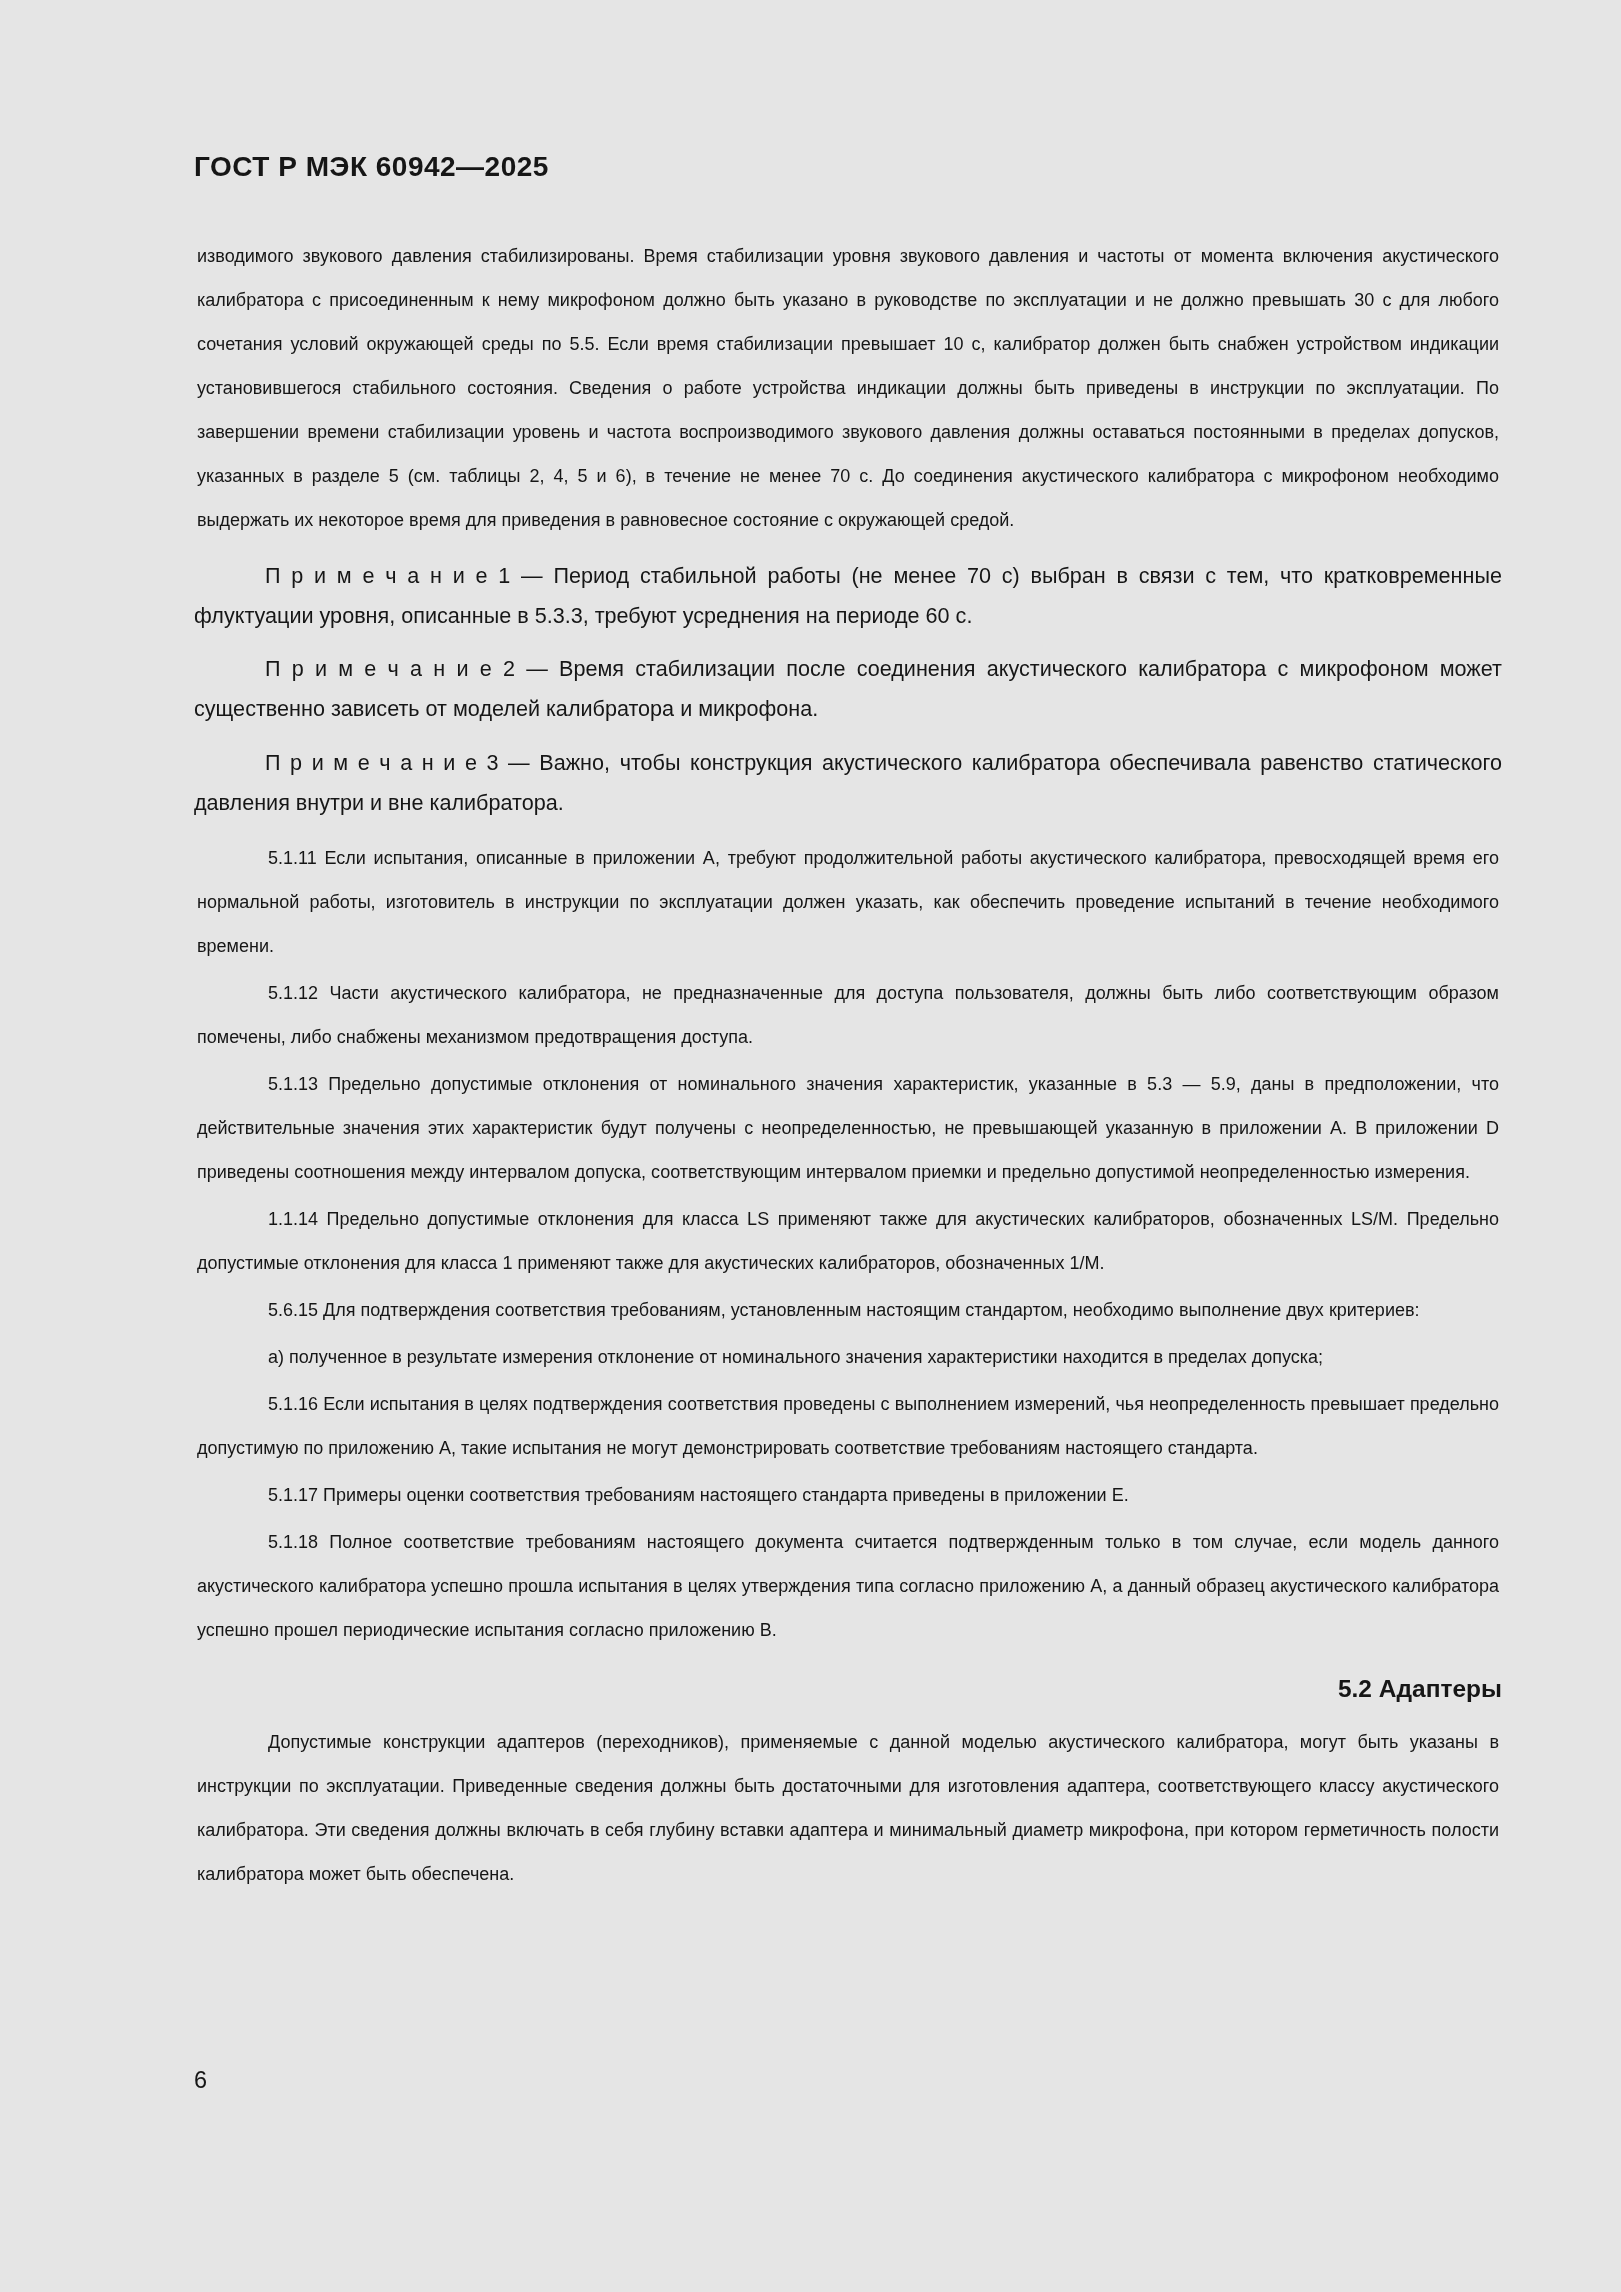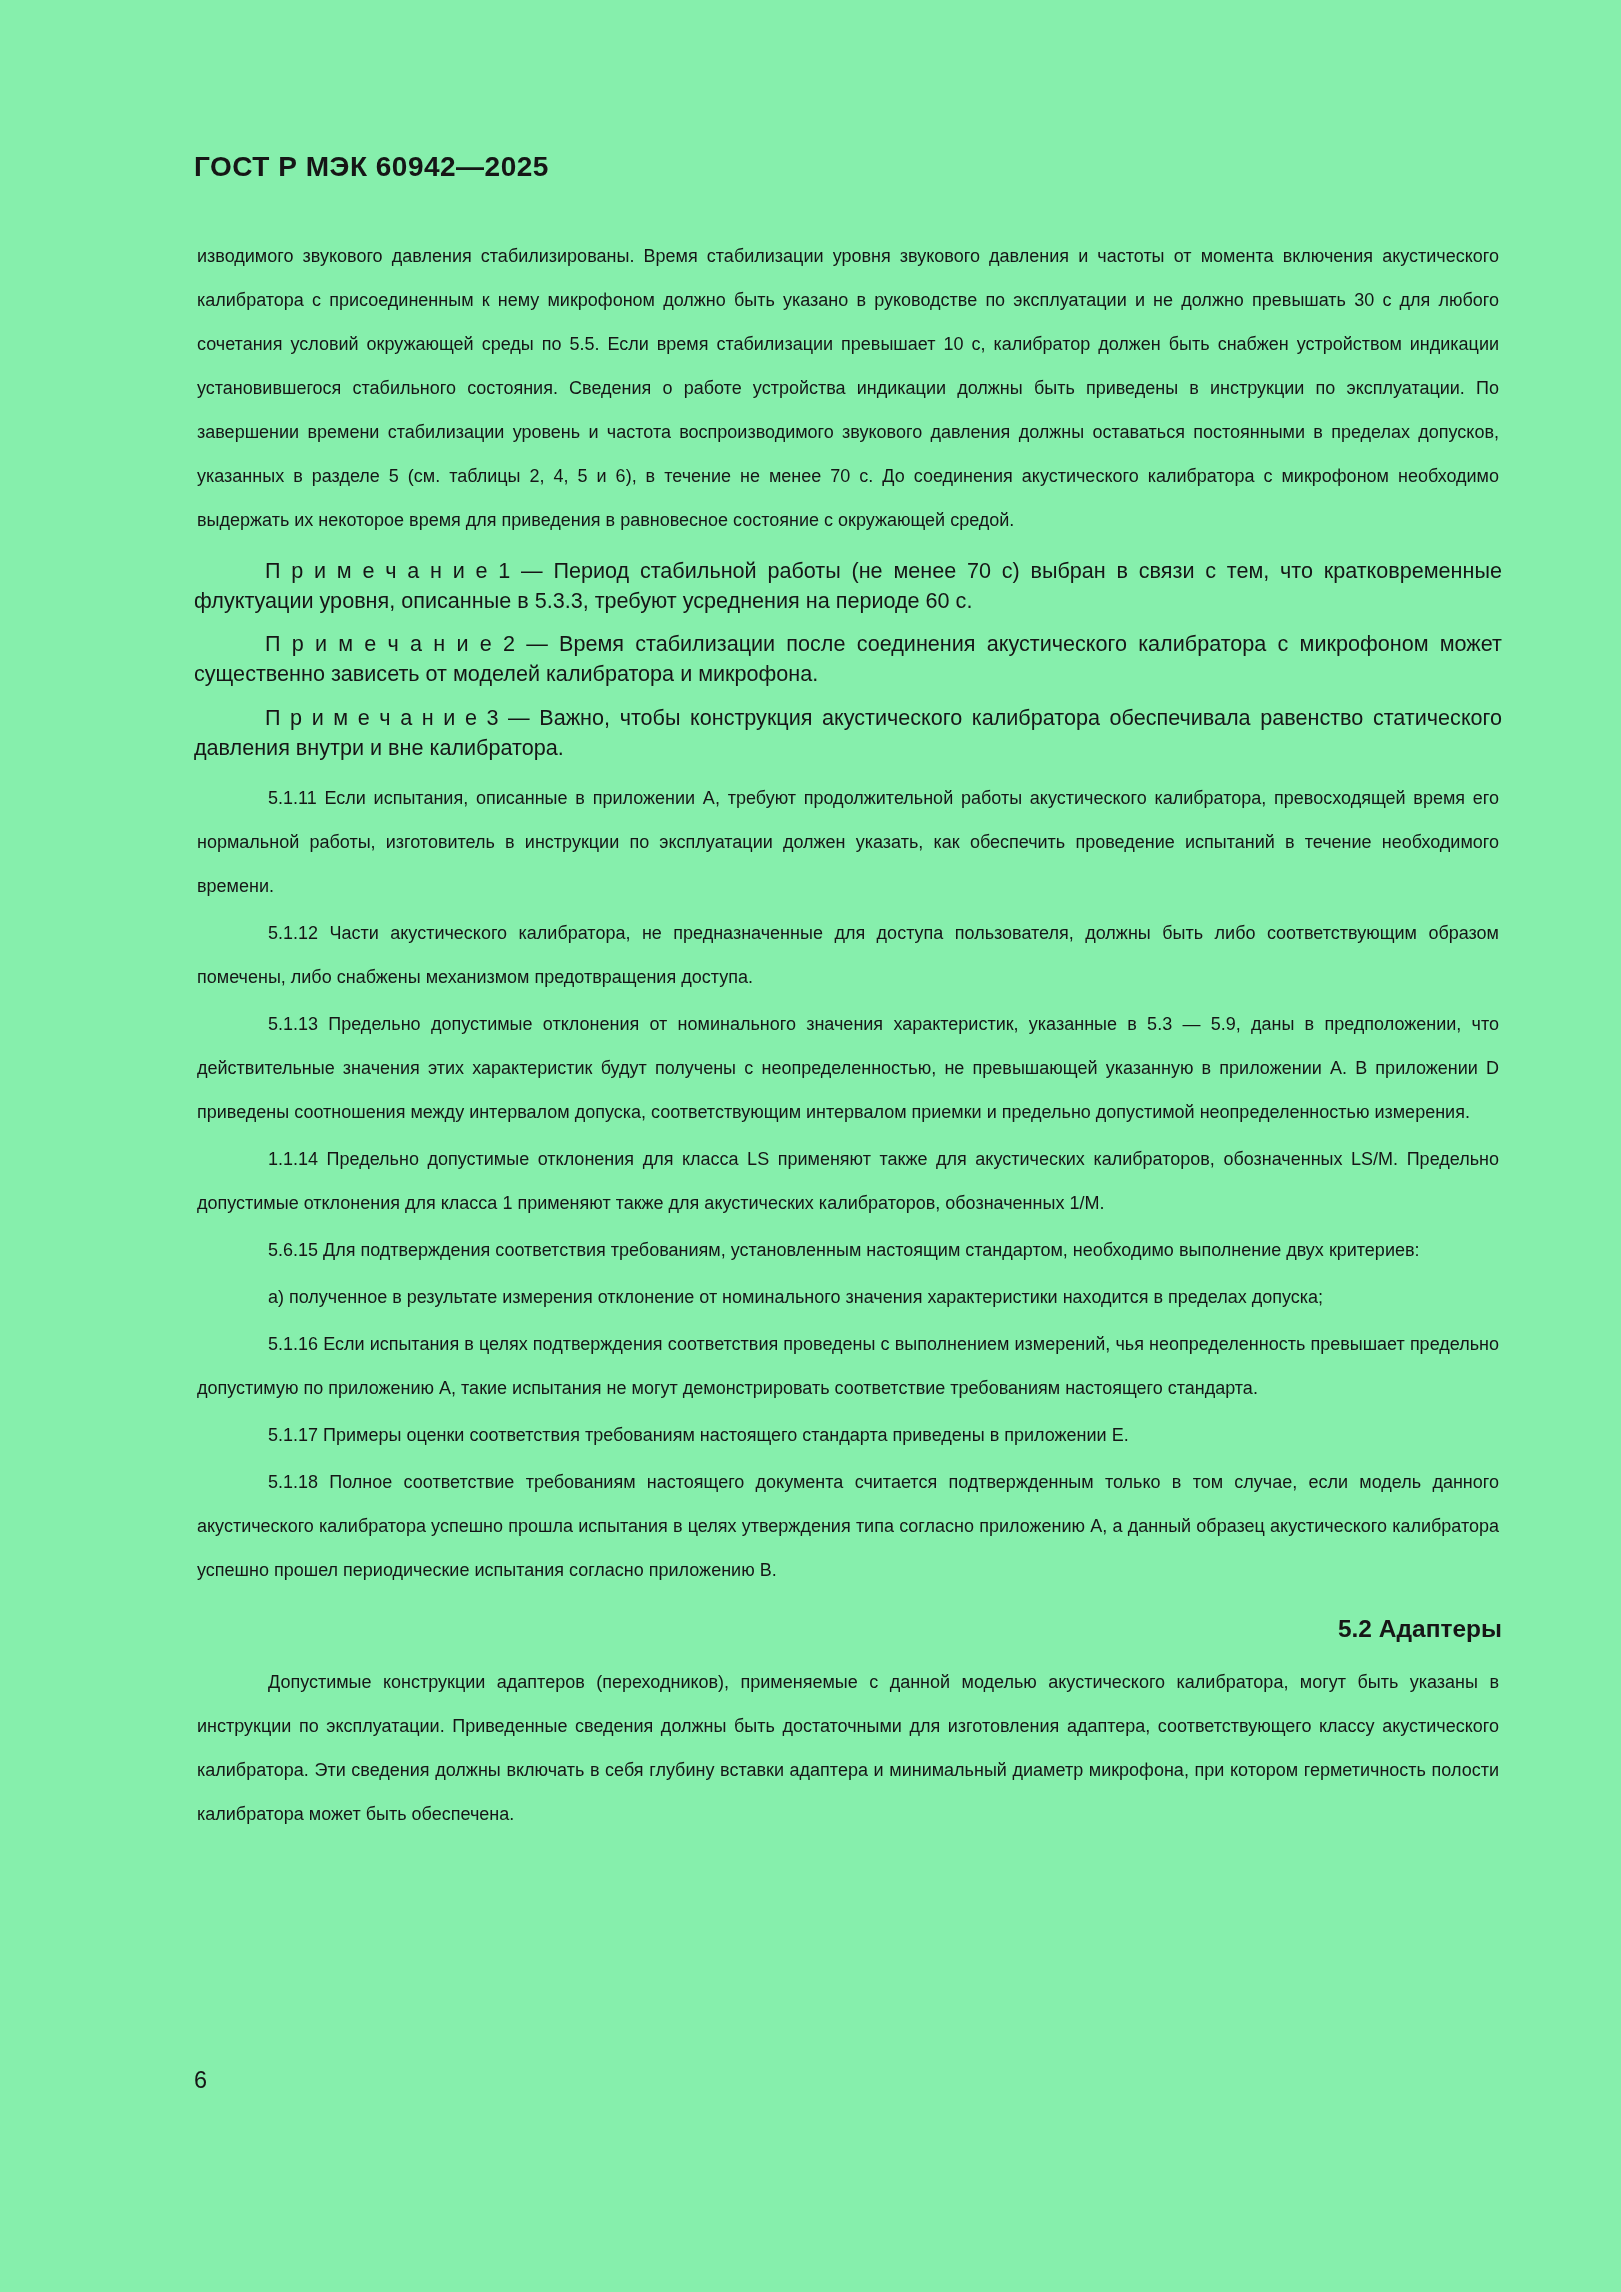--- a/index.html
+++ b/index.html
@@ -4,21 +4,21 @@
 <style>
   html, body {
     margin: 0;
     padding: 0;
     background: #ffffff;
   }
   .page {
     position: relative;
     width: 1621px;
     height: 2293px;
-    background: #86efac;
+    background: #e5e5e5;
     font-family: "Liberation Sans", "DejaVu Sans", sans-serif;
     color: #161616;
     overflow: hidden;
   }
   .content {
     position: absolute;
     left: 194px;
     top: 152px;
     width: 1308px;
   }
@@ -34,21 +34,21 @@
     line-height: 44px;
     text-align: justify;
     margin: 3px;
     text-indent: 71px;
   }
   .para.continuation {
     text-indent: 0;
   }
   .note {
     font-size: 21.6px;
-    line-height: 30px;
+    line-height: 40px;
     text-align: justify;
     margin: 13.7px 0 12.7px 0;
     text-indent: 71px;
   }
   .section-heading {
     font-size: 24.5px;
     line-height: 34px;
     font-weight: 700;
     margin: 20.6px 0 13.7px 0;
     text-indent: 71px;

